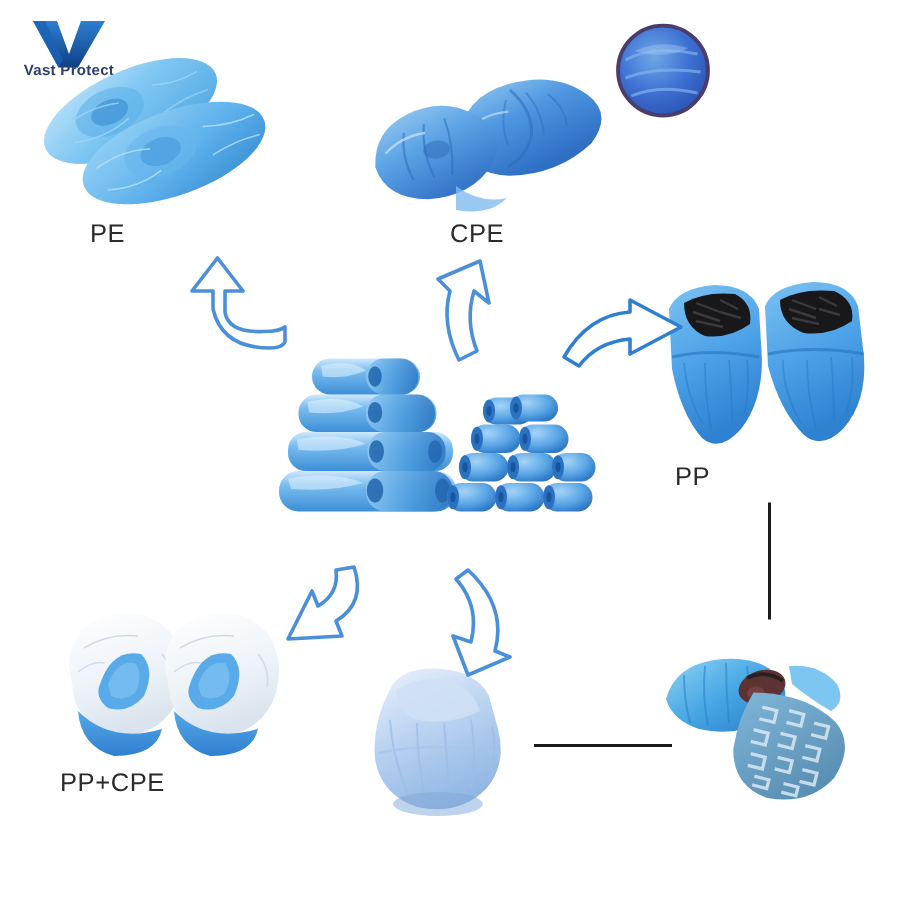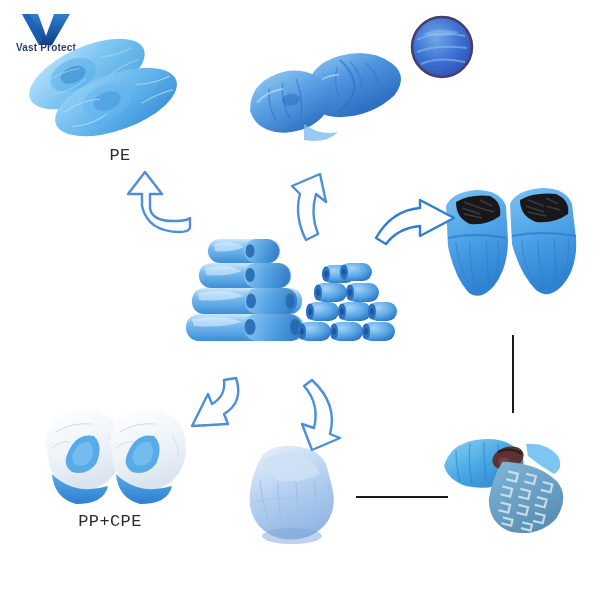--- a/index.html
+++ b/index.html
@@ -10,23 +10,22 @@
     overflow:hidden;
     position:relative;
   }
   #stage{position:absolute;left:0;top:0;width:600px;height:600px;}
   .node{position:absolute;}
   .label{
     position:absolute;
     font-size:17px;
     color:#2b2b2b;
     letter-spacing:.4px;
-    text-align:center;
     white-space:nowrap;
-    font-family:Liberation Mono, monospace;
+    font-family:Liberation Sans, sans-serif;
   }
   .logo{position:absolute;left:8px;top:12px;width:76px;height:44px;}
   .logo-text{
     position:absolute;left:8px;top:42px;width:76px;
     font-size:10px;font-weight:bold;color:#2a3f6e;
     text-align:center;letter-spacing:.2px;
     font-family:"Liberation Sans", sans-serif;
   }
   svg{display:block;overflow:visible;}
   .connector{position:absolute;background:#1a1a1a;}
@@ -217,20 +216,21 @@
             <path d="M58,50 Q62,68 58,88"></path>
           <path d="M30,56 Q26,72 32,88"></path>
         </g>
         <ellipse cx="50" cy="70" rx="9" ry="6" fill="#2a64b6" opacity=".45"></ellipse>
         <path d="M16,68 Q28,58 44,58" stroke="#c6e5f9" stroke-width="1.6" fill="none" opacity=".7"></path>
       </g>
 
       <path d="M62,96 Q78,108 96,104 Q84,116 62,112 Z" fill="#7fbbee" opacity=".8"></path>
     </svg>
   </div>
+  <div class="label" style="left:300px;top:146px;width:120px;">CPE</div>
 
   <div class="node" style="left:409px;top:14px;">
     <svg width="66" height="66" viewBox="0 0 66 66">
       <defs>
         <radialGradient id="insetG" cx="40%" cy="35%" r="70%">
           <stop offset="0%" stop-color="#6fa8e6"></stop>
           <stop offset="55%" stop-color="#3f72d4"></stop>
           <stop offset="100%" stop-color="#2a53b4"></stop>
         </radialGradient>
       </defs>
@@ -286,20 +286,21 @@
         <path d="M10,54 Q40,48 74,54" stroke="#2b79c6" stroke-width="2" fill="none" opacity=".7"></path>
         <g stroke="#2b79c6" stroke-width="1.2" opacity=".5" fill="none">
           <path d="M20,58 Q20,80 32,100"></path>
             <path d="M36,58 Q36,80 42,104"></path>
           <path d="M52,56 Q54,78 54,98"></path>
             <path d="M66,56 Q68,76 62,94"></path>
         </g>
       </g>
     </svg>
   </div>
+  <div class="label" style="left:450px;top:308px;width:110px;">PP</div>
 
   <div class="node" style="left:42px;top:402px;">
     <svg width="150" height="112" viewBox="0 0 150 112">
       <defs>
         <linearGradient id="wG" x1="0" y1="0" x2="0.3" y2="1">
           <stop offset="0%" stop-color="#ffffff"></stop>
           <stop offset="60%" stop-color="#eef3f8"></stop>
           <stop offset="100%" stop-color="#dae4ee"></stop>
         </linearGradient>
         <linearGradient id="solG" x1="0" y1="0" x2="0" y2="1">

